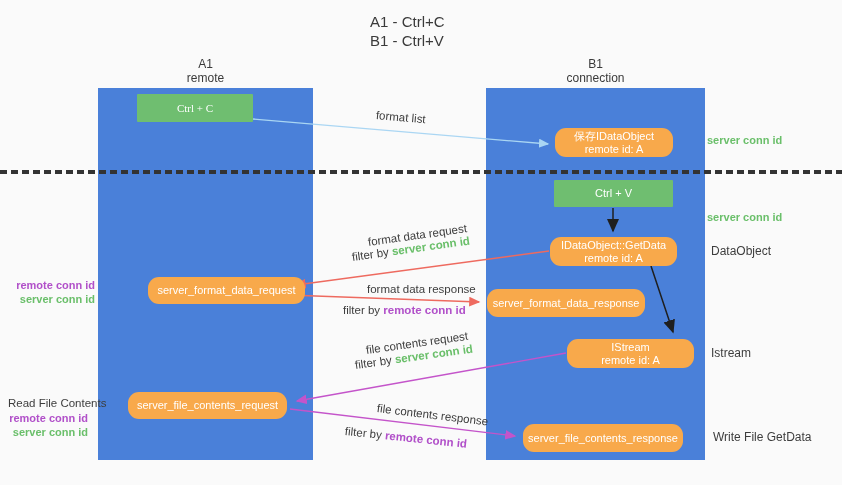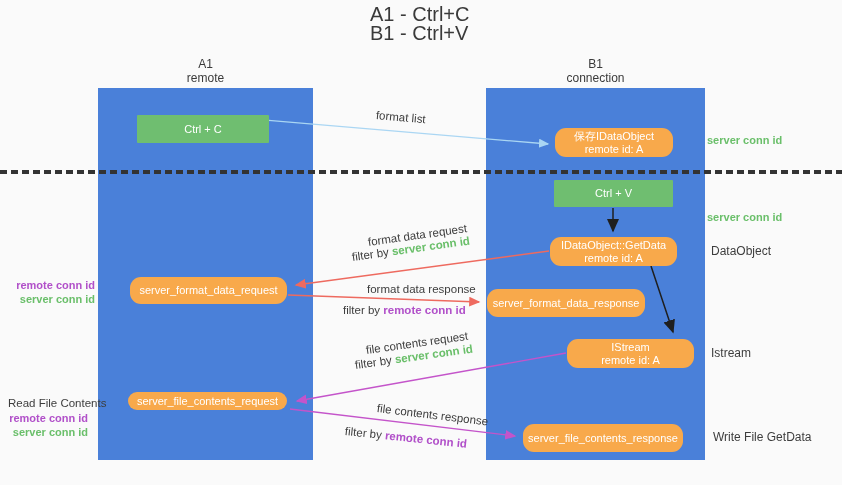--- a/index.html
+++ b/index.html
@@ -4,21 +4,21 @@
 <style>
   :root{
     --column-blue:#4a80d9; --box-green:#6fbe70; --box-orange:#f8a94b;
     --green-text:#6abf6a; --purple-text:#b150c9;
     --arrow-red:#ee6a5f; --arrow-magenta:#c454ca; --arrow-blue:#aad6f3; --arrow-black:#1f1f1f;
     --dark-text:#3d3d3d; --bg:#fafafa;
   }
   html,body{margin:0;padding:0;background:var(--bg);}
   .canvas{position:relative;width:842px;height:485px;background:var(--bg);
     font-family:"Liberation Sans",sans-serif;color:var(--dark-text);overflow:hidden;}
-  .title{position:absolute;left:370px;top:5px;font-size:20px;line-height:19px;color:#3a3a3a;}
+  .title{position:absolute;left:370px;top:12px;font-size:15px;line-height:19px;color:#3a3a3a;}
   .col-header{position:absolute;top:57px;text-align:center;font-size:12px;line-height:14px;color:#3a3a3a;}
   .lifeline{position:absolute;background:var(--column-blue);}
   .dotted{position:absolute;left:0;top:170px;width:842px;height:4px;
     background:repeating-linear-gradient(90deg,#333 0 7px,transparent 7px 11px);}
   svg.arrows{position:absolute;left:0;top:0;pointer-events:none;}
   .s-blue{stroke:var(--arrow-blue);stroke-width:1.3;}
   .s-red{stroke:var(--arrow-red);stroke-width:1.4;}
   .s-mag{stroke:var(--arrow-magenta);stroke-width:1.4;}
   .s-blk{stroke:var(--arrow-black);stroke-width:1.5;}
   .f-blue{fill:var(--arrow-blue);} .f-red{fill:var(--arrow-red);}
@@ -77,52 +77,52 @@
     </defs>
     <line x1="253" y1="119" x2="548" y2="144" class="s-blue" marker-end="url(#m-blue)"></line>
     <line x1="613" y1="208" x2="613" y2="231" class="s-blk" marker-end="url(#m-blk)"></line>
     <line x1="549" y1="251" x2="296" y2="285" class="s-red" marker-end="url(#m-red)"></line>
     <line x1="288" y1="295" x2="479" y2="302" class="s-red" marker-end="url(#m-red)"></line>
     <line x1="651" y1="266" x2="673" y2="332" class="s-blk" marker-end="url(#m-blk)"></line>
     <line x1="566" y1="353" x2="297" y2="401" class="s-mag" marker-end="url(#m-mag)"></line>
     <line x1="290" y1="409" x2="515" y2="436" class="s-mag" marker-end="url(#m-mag)"></line>
   </svg>
 
-  <div class="box green" style="left:137px;top:115px;width:132px;height:28px;">
+  <div class="box green" style="left:137px;top:94px;width:116px;height:28px;font-family:Liberation Serif, serif;">
     <span>Ctrl + C</span>
   </div>
 
   <div class="box orange" style="left:555px;top:128px;width:118px;height:29px;">
     <span>保存IDataObject</span>
     <span>remote id: A</span>
   </div>
 
   <div class="box green" style="left:554px;top:180px;width:119px;height:27px;">
     <span>Ctrl + V</span>
   </div>
 
   <div class="box orange" style="left:550px;top:237px;width:127px;height:29px;">
     <span>IDataObject::GetData</span>
     <span>remote id: A</span>
   </div>
 
-  <div class="box orange" style="left:130px;top:277px;width:157px;height:27px;">
+  <div class="box orange" style="left:148px;top:277px;width:157px;height:27px;">
     <span>server_format_data_request</span>
   </div>
 
   <div class="box orange" style="left:487px;top:289px;width:158px;height:28px;">
     <span>server_format_data_response</span>
   </div>
 
   <div class="box orange" style="left:567px;top:339px;width:127px;height:29px;">
     <span>IStream</span>
     <span>remote id: A</span>
   </div>
 
-  <div class="box orange" style="left:128px;top:392px;width:159px;height:18px;">
+  <div class="box orange" style="left:128px;top:392px;width:159px;height:27px;">
     <span>server_file_contents_request</span>
   </div>
 
   <div class="box orange" style="left:523px;top:424px;width:160px;height:28px;">
     <span>server_file_contents_response</span>
   </div>
 
   <div class="lbl rot-p5" style="left:376px;top:109px;">format list</div>
 
   <div class="lbl rot-n8" style="left:368px;top:236px;">format data request</div>

